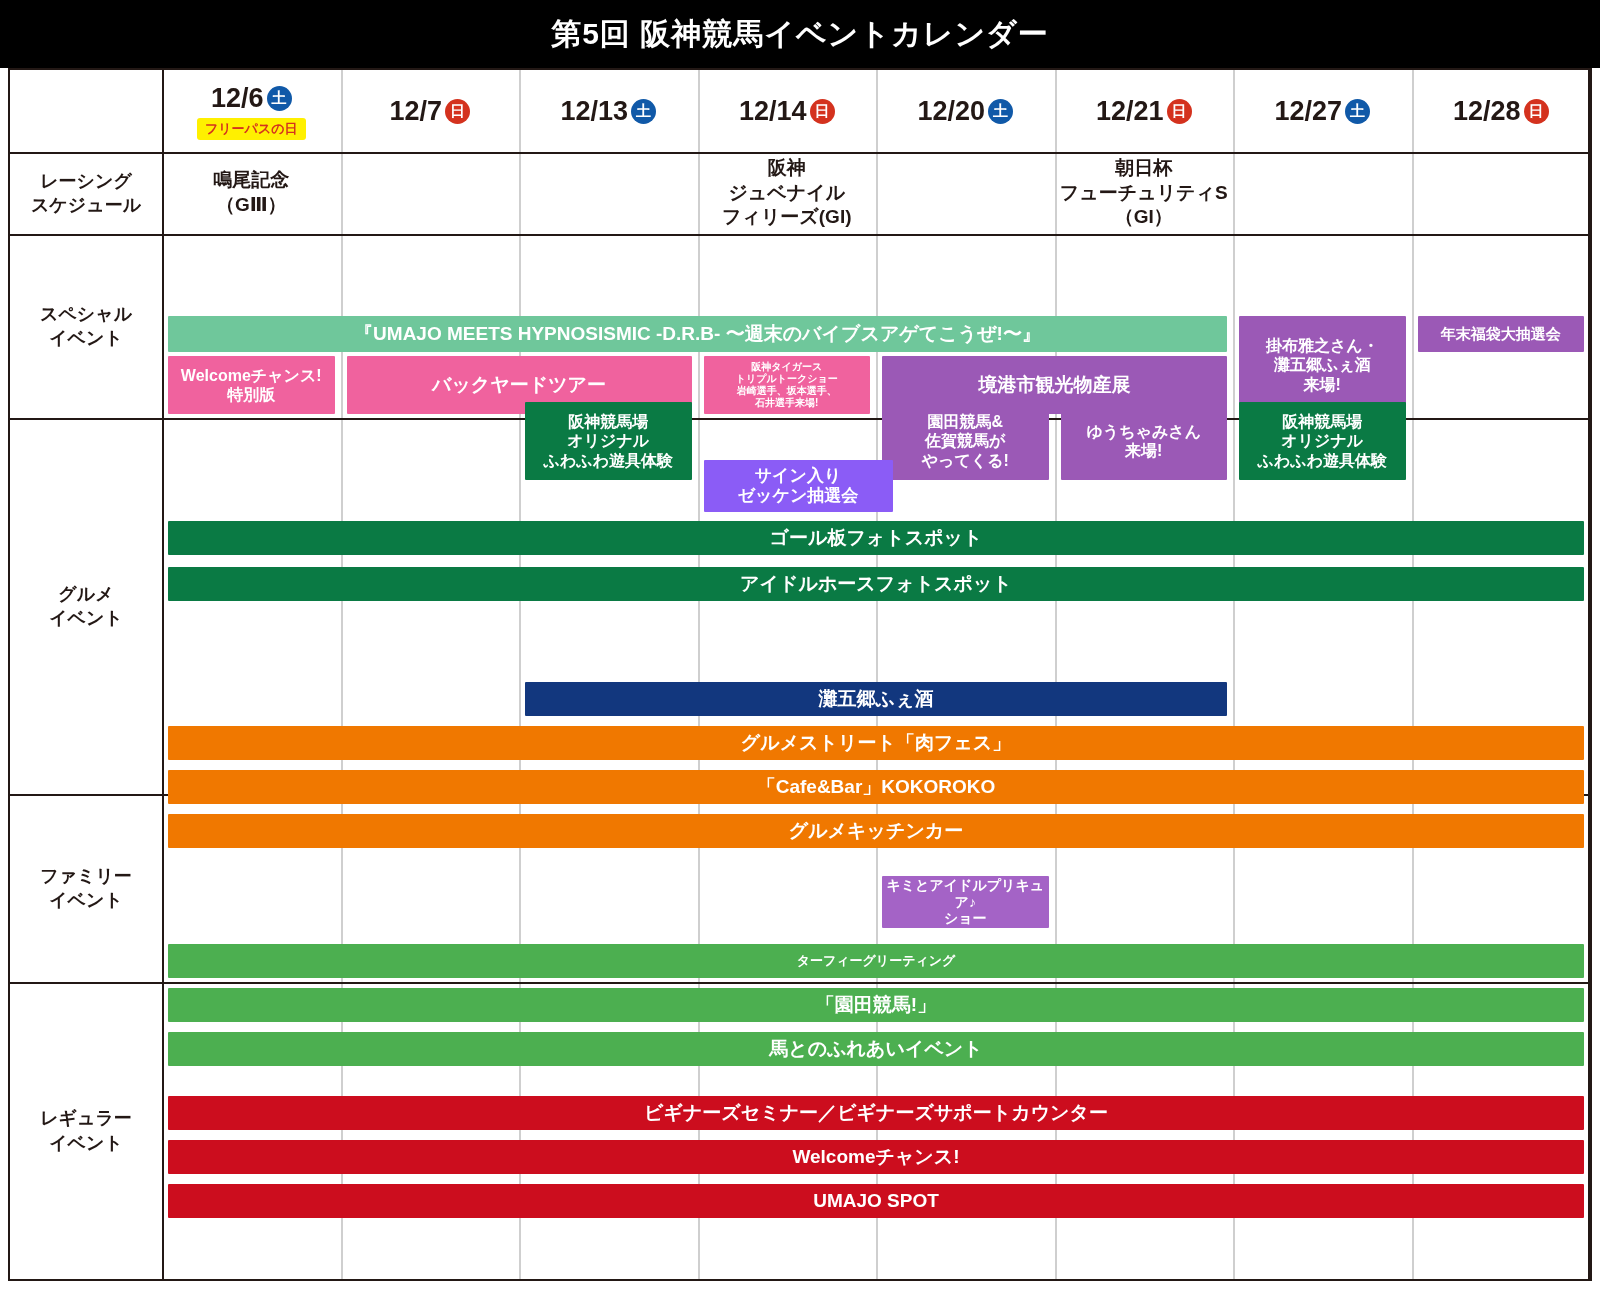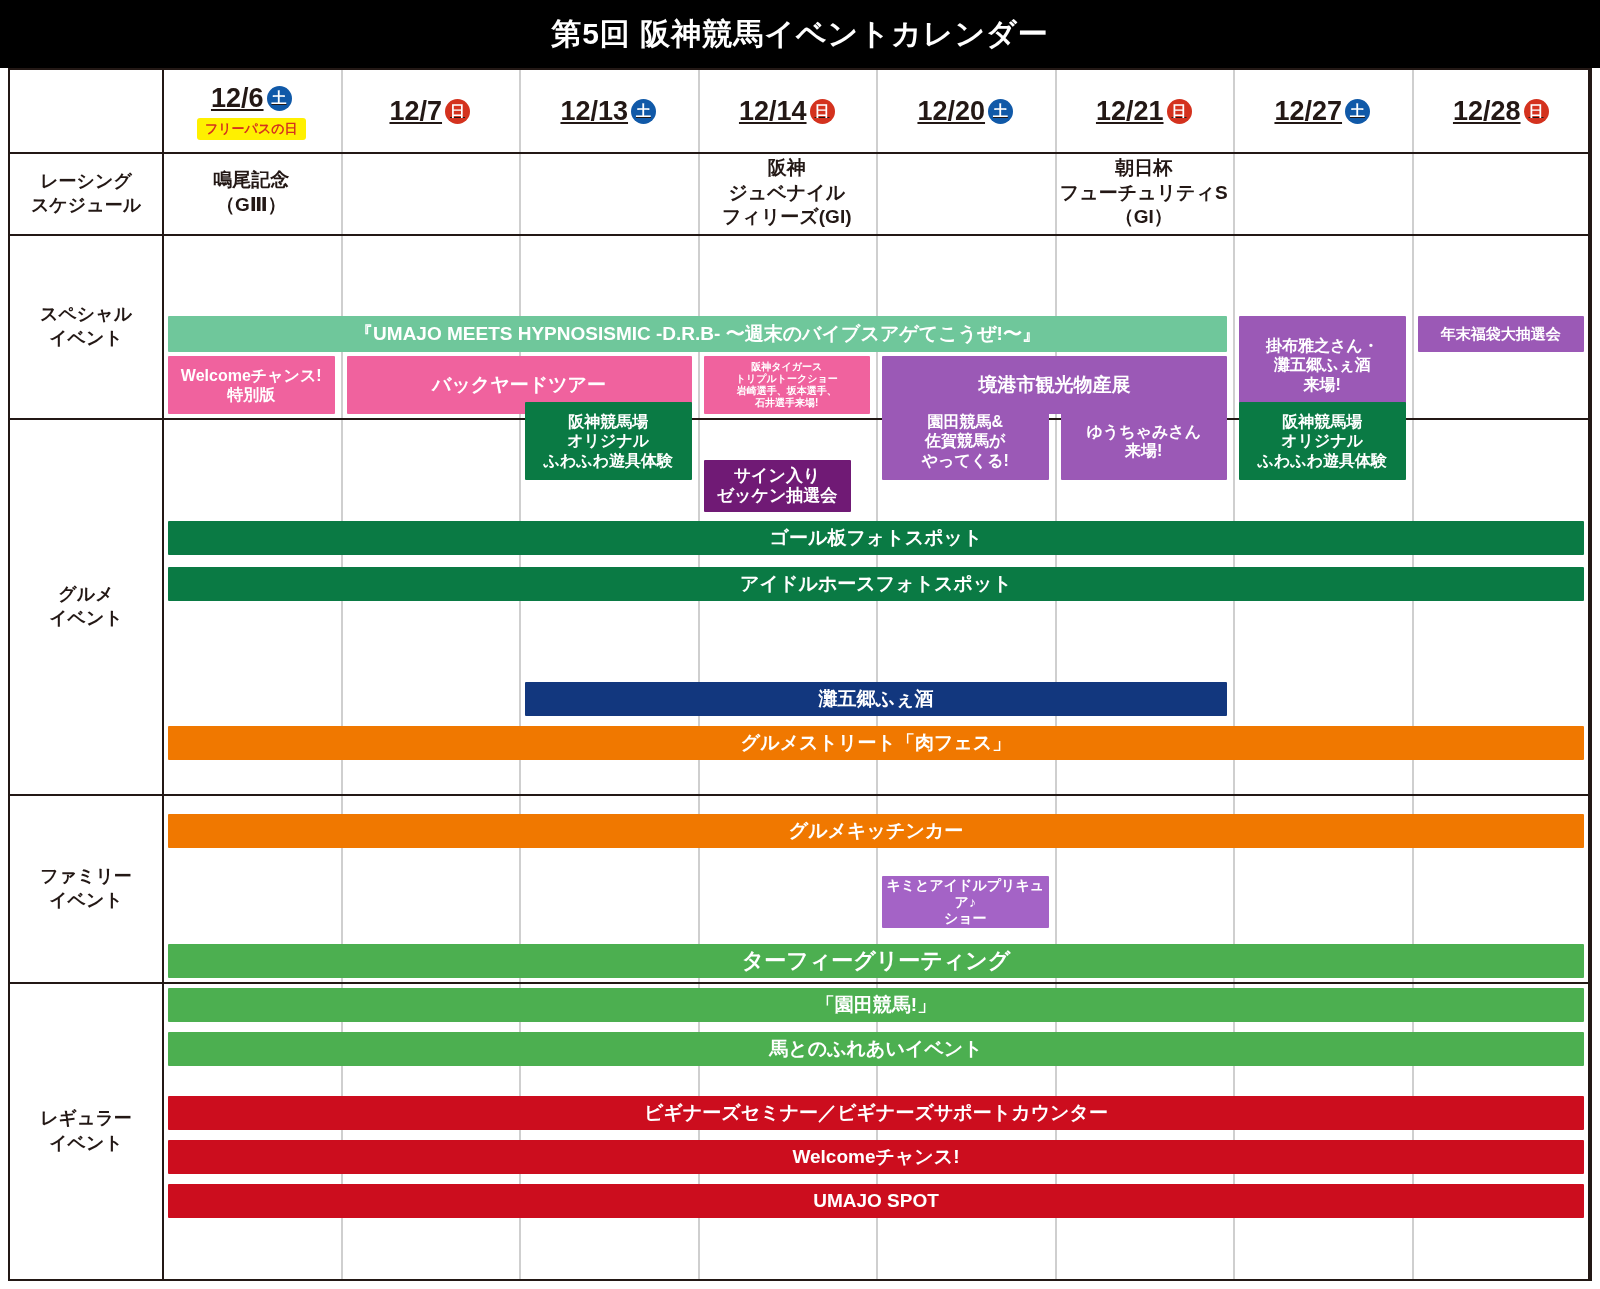--- a/index.html
+++ b/index.html
@@ -68,21 +68,20 @@
     gap: 4px;
   }
   .date-label {
     display: flex;
     align-items: center;
     gap: 3px;
     font-size: 27px;
     font-weight: bold;
     color: #231815;
     white-space: nowrap;
-    text-decoration: underline;
   }
   .dow {
     display: inline-flex;
     align-items: center;
     justify-content: center;
     width: 25px; height: 25px;
     border-radius: 50%;
     color: #ffffff;
     font-size: 15px;
     font-weight: bold;
@@ -253,30 +252,31 @@
 オリジナル
 ふわふわ遊具体験</div>
       <div class="bar" style="left: 872px; width: 166.5px; top: 332px; height: 78px; background: rgb(155, 89, 182); font-size: 16px;">園田競馬&amp;
 佐賀競馬が
 やってくる!</div>
       <div class="bar" style="left: 1050.5px; width: 166.5px; top: 332px; height: 78px; background: rgb(155, 89, 182); font-size: 16px;">ゆうちゃみさん
 来場!</div>
       <div class="bar" style="left: 1229px; width: 166.5px; top: 332px; height: 78px; background: rgb(10, 122, 68); font-size: 16px;">阪神競馬場
 オリジナル
 ふわふわ遊具体験</div>
-      <div class="bar" style="left: 693.5px; width: 147px; top: 390px; height: 52px; background: #701a75; font-size: 17px;">サイン入り
+      <div class="bar" style="left: 693.5px; width: 189px; top: 390px; height: 52px; background: #8b5cf6; font-size: 17px;">サイン入り
 ゼッケン抽選会</div>
       <div class="bar" style="left: 158px; width: 1416px; top: 451px; height: 34px; background: rgb(10, 122, 68); font-size: 19px;">ゴール板フォトスポット</div>
       <div class="bar" style="left: 158px; width: 1416px; top: 497px; height: 34px; background: rgb(10, 122, 68); font-size: 19px;">アイドルホースフォトスポット</div>
       <div class="bar" style="left: 515px; width: 702px; top: 612px; height: 34px; background: rgb(18, 55, 126); font-size: 19px;">灘五郷ふぇ酒</div>
       <div class="bar" style="left: 158px; width: 1416px; top: 656px; height: 34px; background: rgb(240, 120, 0); font-size: 19px;">グルメストリート「肉フェス」</div>
+      <div class="bar" style="left: 158px; width: 1416px; top: 700px; height: 34px; background: rgb(240, 120, 0); font-size: 19px;">「Cafe&amp;Bar」KOKOROKO</div>
       <div class="bar" style="left: 158px; width: 1416px; top: 744px; height: 34px; background: rgb(240, 120, 0); font-size: 19px;">グルメキッチンカー</div>
       <div class="bar" style="left: 872px; width: 166.5px; top: 806px; height: 52px; background: rgb(164, 99, 198); font-size: 14px;">キミとアイドルプリキュア♪
 ショー</div>
-      <div class="bar" style="left: 158px; width: 1416px; top: 874px; height: 34px; background: rgb(76, 175, 80); font-size: 22px;">ターフィーグリーティング</div>
+      <div class="bar" style="left: 158px; width: 1416px; top: 874px; height: 34px; background: rgb(76, 175, 80); font-size: 13px;">ターフィーグリーティング</div>
       <div class="bar" style="left: 158px; width: 1416px; top: 918px; height: 34px; background: rgb(76, 175, 80); font-size: 19px;">「園田競馬!」</div>
       <div class="bar" style="left: 158px; width: 1416px; top: 962px; height: 34px; background: rgb(76, 175, 80); font-size: 19px;">馬とのふれあいイベント</div>
       <div class="bar" style="left: 158px; width: 1416px; top: 1026px; height: 34px; background: rgb(204, 13, 30); font-size: 19px;">ビギナーズセミナー／ビギナーズサポートカウンター</div>
       <div class="bar" style="left: 158px; width: 1416px; top: 1070px; height: 34px; background: rgb(204, 13, 30); font-size: 19px;">Welcomeチャンス!</div>
       <div class="bar" style="left: 158px; width: 1416px; top: 1114px; height: 34px; background: rgb(204, 13, 30); font-size: 19px;">UMAJO SPOT</div>
     </div>
 
 </div>
 
 </body></html>

